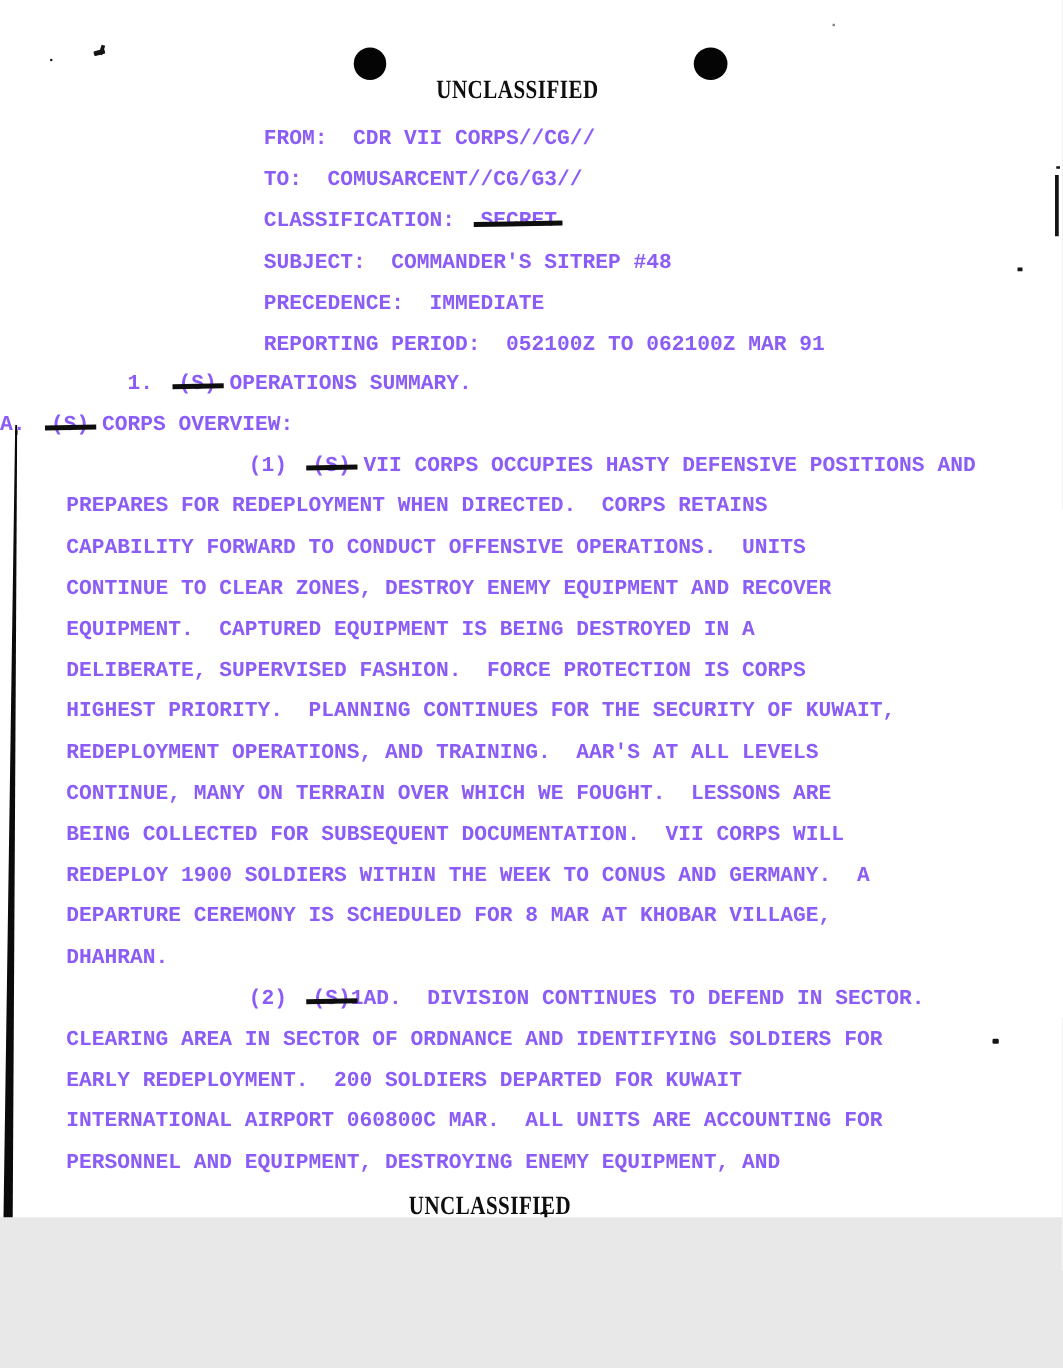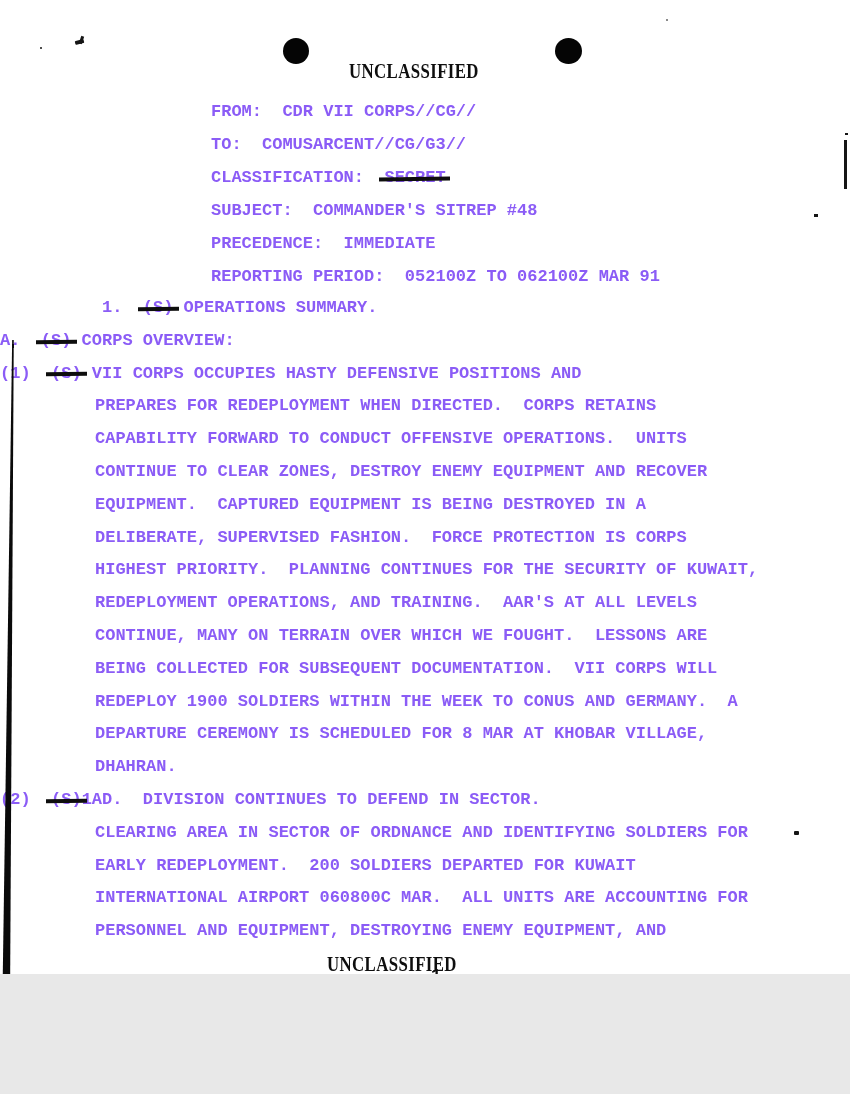--- a/index.html
+++ b/index.html
@@ -9,24 +9,24 @@
   }
   
   .typewriter{
     font-family:"Liberation Mono","DejaVu Sans Mono",monospace;
     font-weight:700;color:#8b5cf6;white-space:pre;
     font-size:17px;
   }
   .msg-header{position:absolute;left:211px;top:95px;line-height:33px;}
   .body-lines{position:absolute;left:0;top:292px;line-height:32.8px;width:850px;}
   .tline{white-space:pre;}
-  .tline.m  {margin-left:95px;}
+  .tline.m  {margin-left:53px;}
   .tline.l1 {margin-left:102px;}
   .tline.l2 {}
-  .tline.l3 {}
+  .tline.l3 {margin-left:199px;}
   .struck{position:relative;text-align:center;}
   .struck::after{
     content:"";position:absolute;left:-5px;right:-5px;top:46%;height:3.6px;
     background:#0e0e0e;transform:rotate(-1deg);
   }
   
   .serif-banner{
     position:absolute;font-family:"Liberation Serif","DejaVu Serif",serif;
     font-weight:700;color:#0e0e0e;font-size:21px;letter-spacing:.5px;
     transform:scaleX(.8);transform-origin:left top;white-space:pre;

